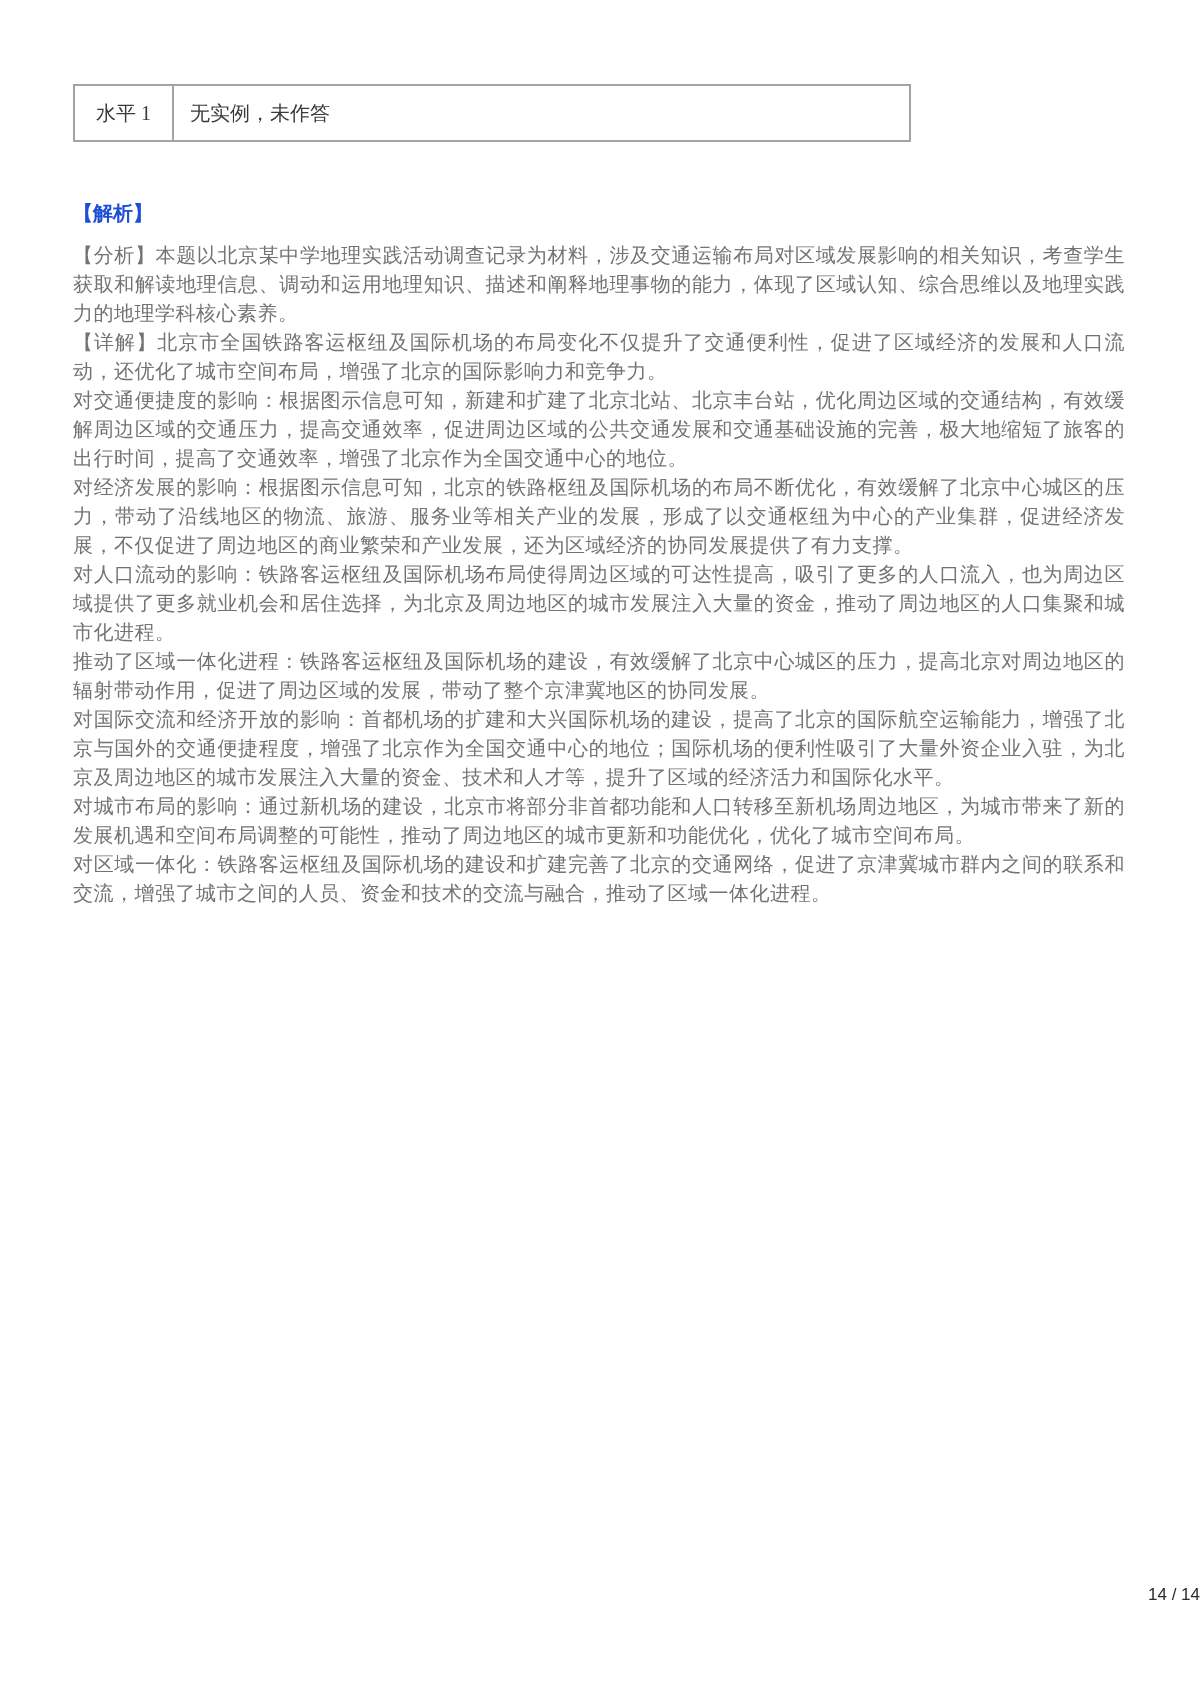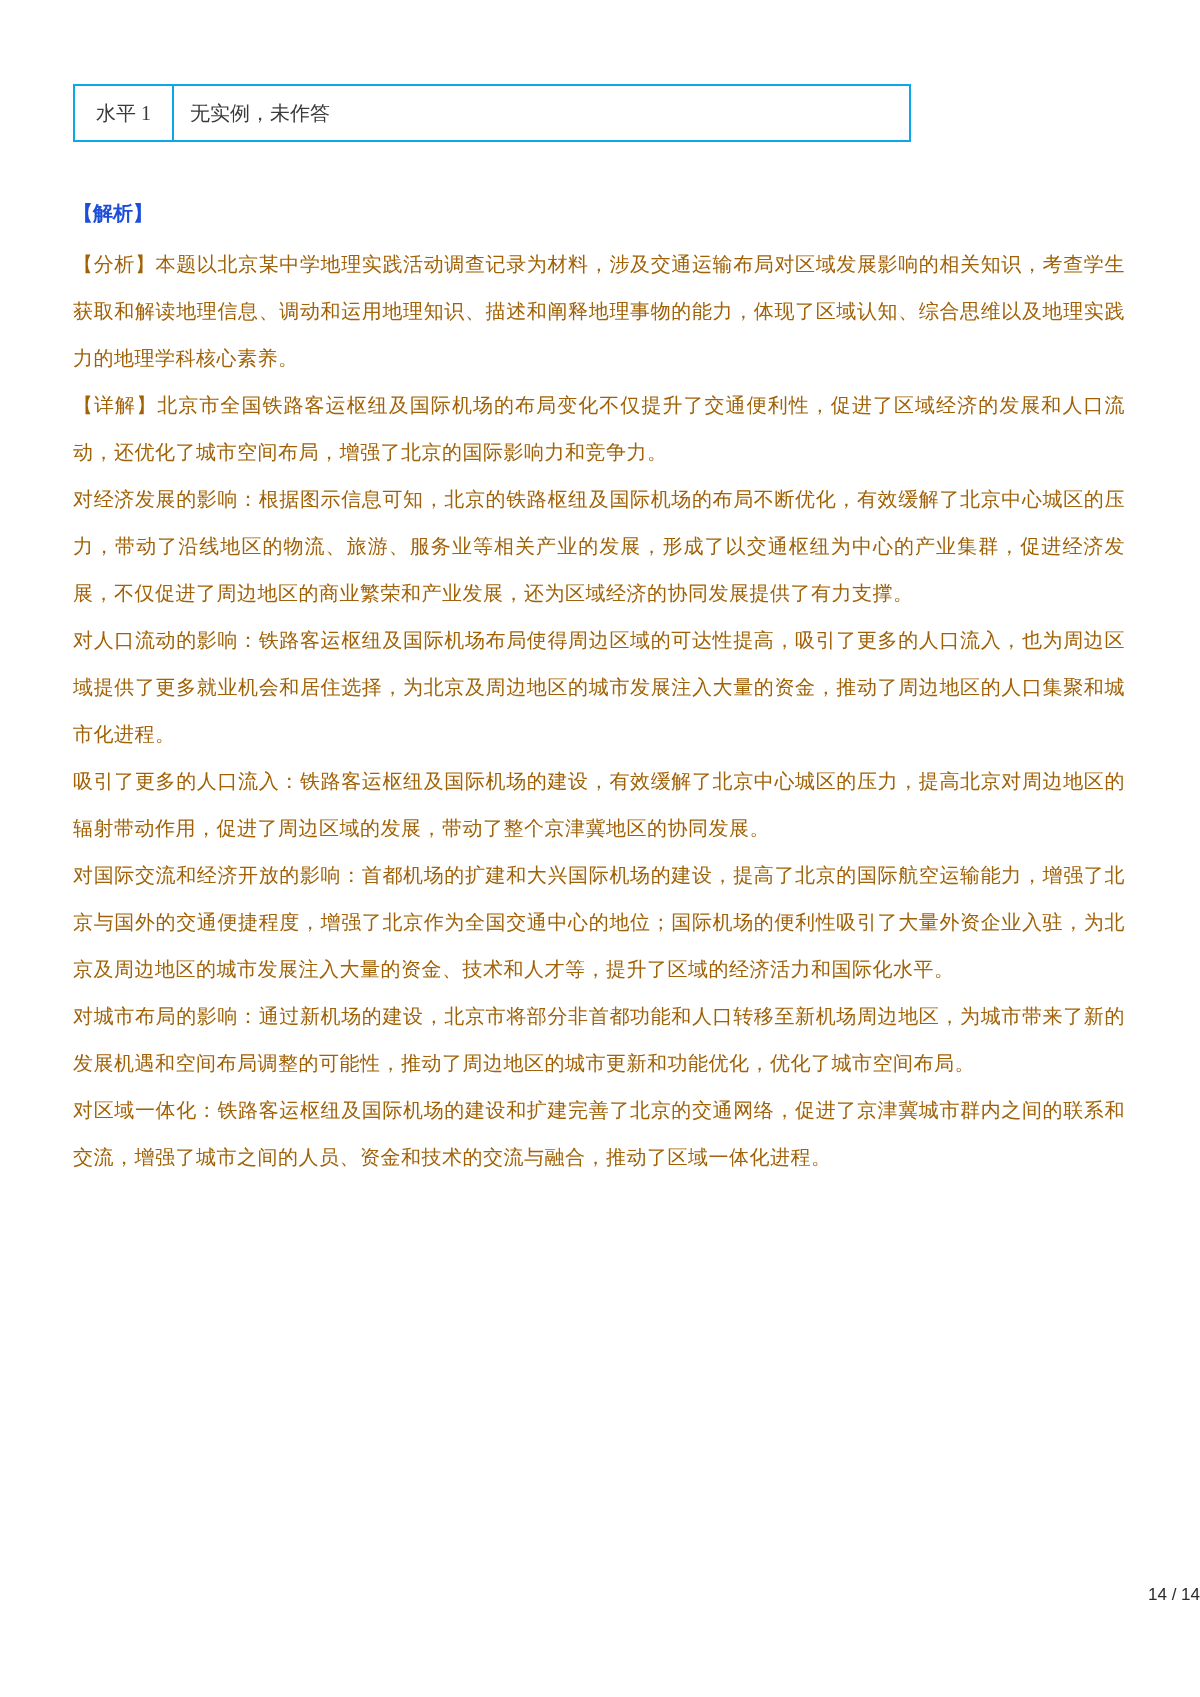--- a/index.html
+++ b/index.html
@@ -17,21 +17,21 @@
     left: 73px;
     top: 84px;
     width: 1052px;
   }
   .rubric-table {
     border-collapse: collapse;
     width: 838px;
     table-layout: fixed;
   }
   .rubric-table td {
-    border: 2px solid #0ea5e9;
+    border: 2px solid #a3a3a3;
     height: 52px;
     font-size: 20px;
     color: #3a3a3a;
     vertical-align: middle;
     background: #ffffff;
   }
   .rubric-table td.level-cell {
     width: 95px;
     text-align: center;
   }
@@ -43,24 +43,24 @@
     margin-top: 50px;
     font-size: 20px;
     line-height: 43px;
     font-weight: bold;
     color: #1d4ed8;
   }
   .paragraphs { margin-top: 6px; }
   .paragraphs p {
     margin: 0;
     font-size: 20px;
-    line-height: 47px;
+    line-height: 29px;
     text-align: justify;
     text-justify: inter-character;
-    color: #a16207;
+    color: #737373;
     letter-spacing: 0.5px;
   }
   .footer {
     position: absolute;
     left: 0;
     right: 0;
     top: 1585px;
     text-align: right;
     font-family: "Liberation Sans", "DejaVu Sans", sans-serif;
     font-size: 17px;
@@ -81,23 +81,24 @@
           <td class="desc-cell">无实例，未作答</td>
         </tr>
       </tbody>
     </table>
 
     <div class="section-header">【解析】</div>
 
     <div class="paragraphs">
       <p>【分析】本题以北京某中学地理实践活动调查记录为材料，涉及交通运输布局对区域发展影响的相关知识，考查学生获取和解读地理信息、调动和运用地理知识、描述和阐释地理事物的能力，体现了区域认知、综合思维以及地理实践力的地理学科核心素养。</p>
       <p>【详解】北京市全国铁路客运枢纽及国际机场的布局变化不仅提升了交通便利性，促进了区域经济的发展和人口流动，还优化了城市空间布局，增强了北京的国际影响力和竞争力。</p>
+      <p>对交通便捷度的影响：根据图示信息可知，新建和扩建了北京北站、北京丰台站，优化周边区域的交通结构，有效缓解周边区域的交通压力，提高交通效率，促进周边区域的公共交通发展和交通基础设施的完善，极大地缩短了旅客的出行时间，提高了交通效率，增强了北京作为全国交通中心的地位。</p>
       <p>对经济发展的影响：根据图示信息可知，北京的铁路枢纽及国际机场的布局不断优化，有效缓解了北京中心城区的压力，带动了沿线地区的物流、旅游、服务业等相关产业的发展，形成了以交通枢纽为中心的产业集群，促进经济发展，不仅促进了周边地区的商业繁荣和产业发展，还为区域经济的协同发展提供了有力支撑。</p>
       <p>对人口流动的影响：铁路客运枢纽及国际机场布局使得周边区域的可达性提高，吸引了更多的人口流入，也为周边区域提供了更多就业机会和居住选择，为北京及周边地区的城市发展注入大量的资金，推动了周边地区的人口集聚和城市化进程。</p>
-      <p>吸引了更多的人口流入：铁路客运枢纽及国际机场的建设，有效缓解了北京中心城区的压力，提高北京对周边地区的辐射带动作用，促进了周边区域的发展，带动了整个京津冀地区的协同发展。</p>
+      <p>推动了区域一体化进程：铁路客运枢纽及国际机场的建设，有效缓解了北京中心城区的压力，提高北京对周边地区的辐射带动作用，促进了周边区域的发展，带动了整个京津冀地区的协同发展。</p>
       <p>对国际交流和经济开放的影响：首都机场的扩建和大兴国际机场的建设，提高了北京的国际航空运输能力，增强了北京与国外的交通便捷程度，增强了北京作为全国交通中心的地位；国际机场的便利性吸引了大量外资企业入驻，为北京及周边地区的城市发展注入大量的资金、技术和人才等，提升了区域的经济活力和国际化水平。</p>
       <p>对城市布局的影响：通过新机场的建设，北京市将部分非首都功能和人口转移至新机场周边地区，为城市带来了新的发展机遇和空间布局调整的可能性，推动了周边地区的城市更新和功能优化，优化了城市空间布局。</p>
       <p>对区域一体化：铁路客运枢纽及国际机场的建设和扩建完善了北京的交通网络，促进了京津冀城市群内之间的联系和交流，增强了城市之间的人员、资金和技术的交流与融合，推动了区域一体化进程。</p>
     </div>
 
   </div>
 
   <div class="footer">14 / 14</div>
 
 </div>

